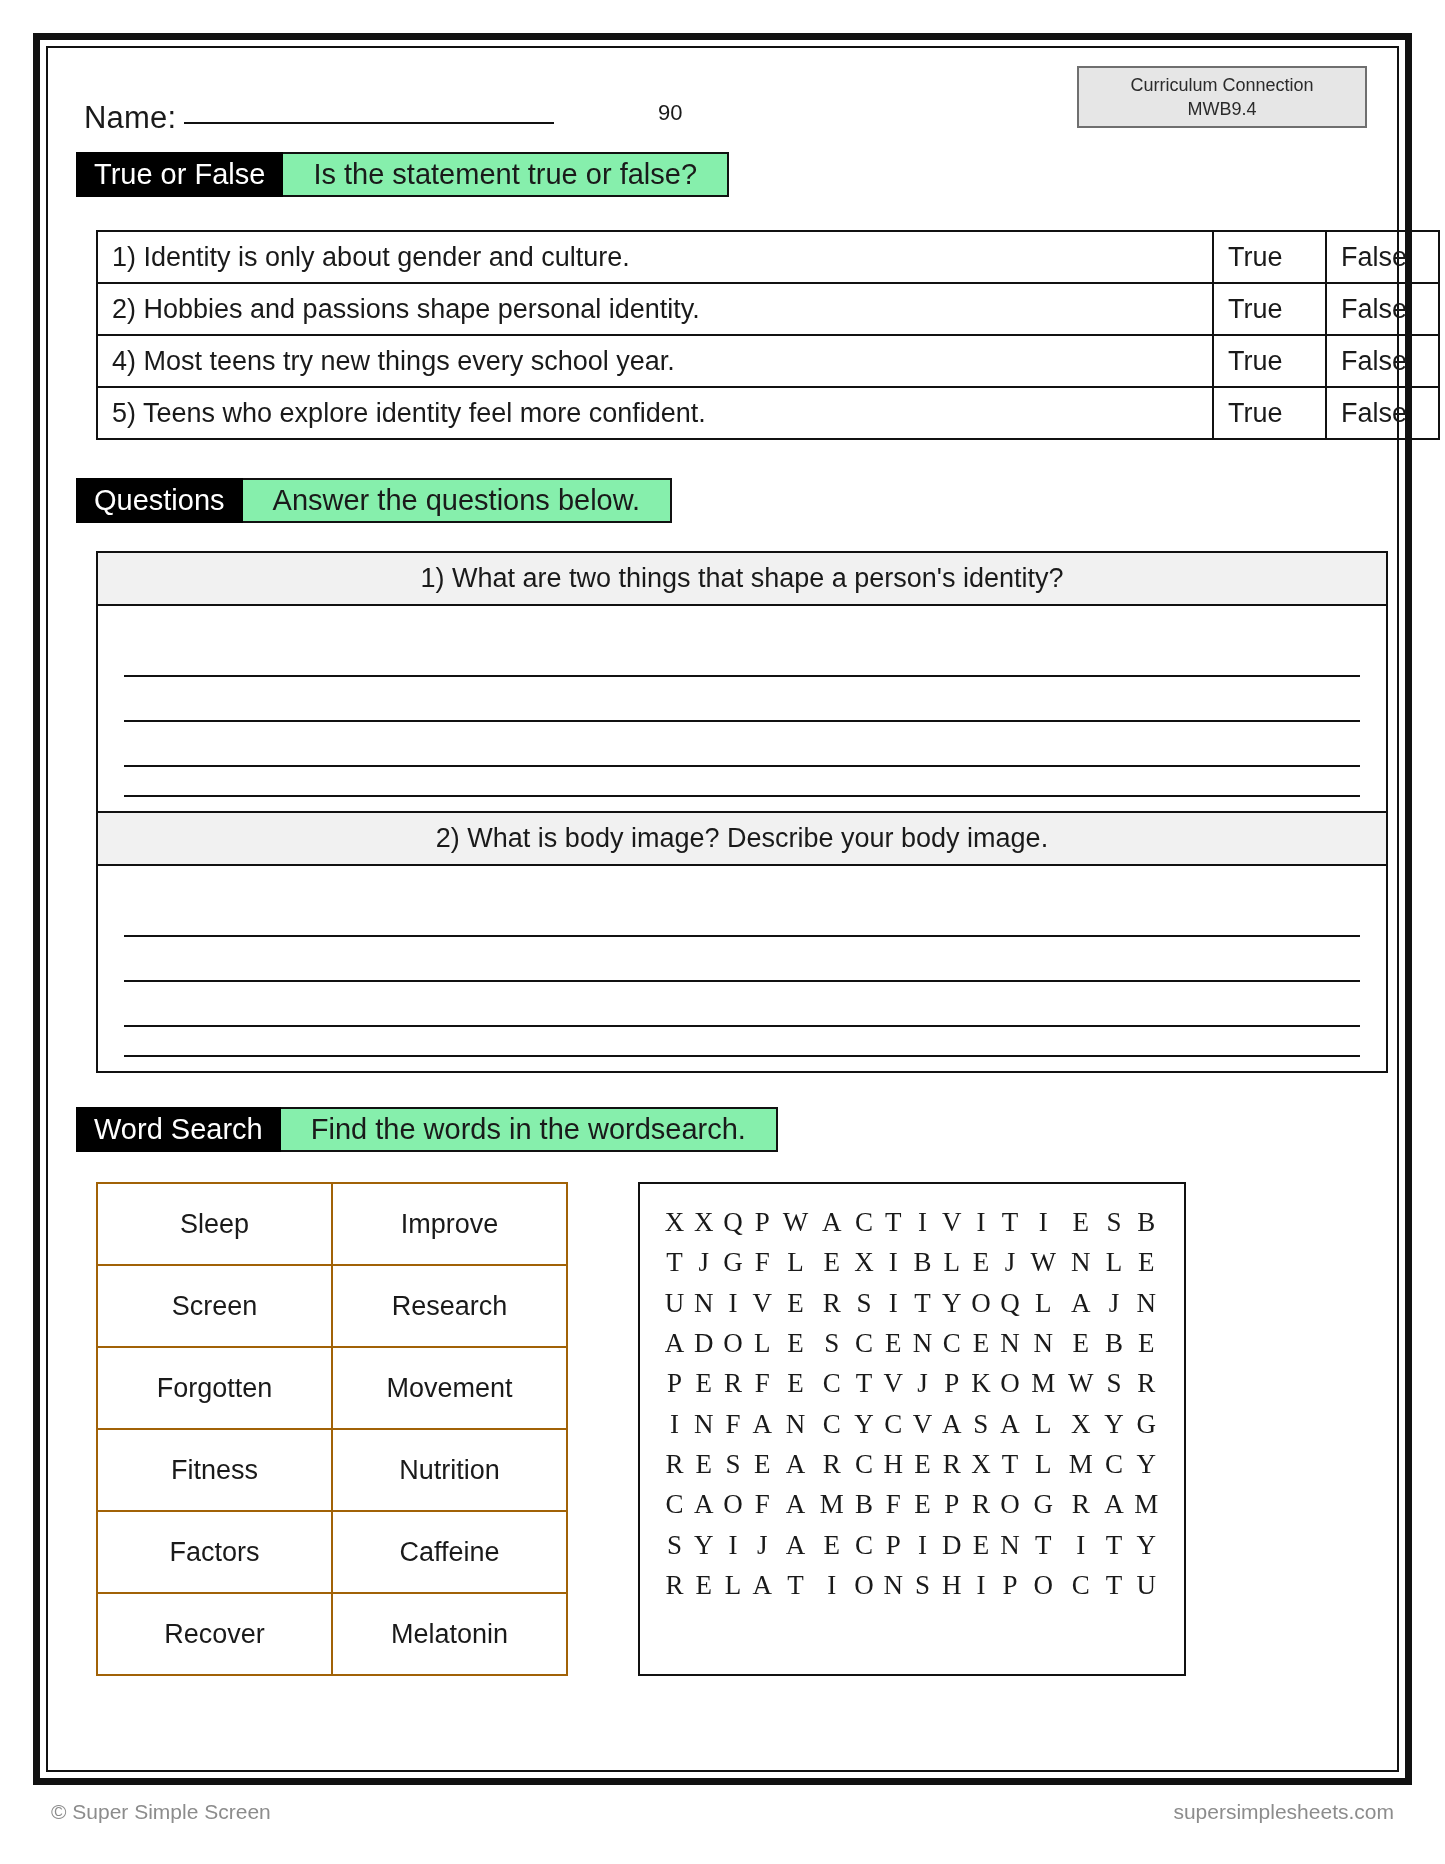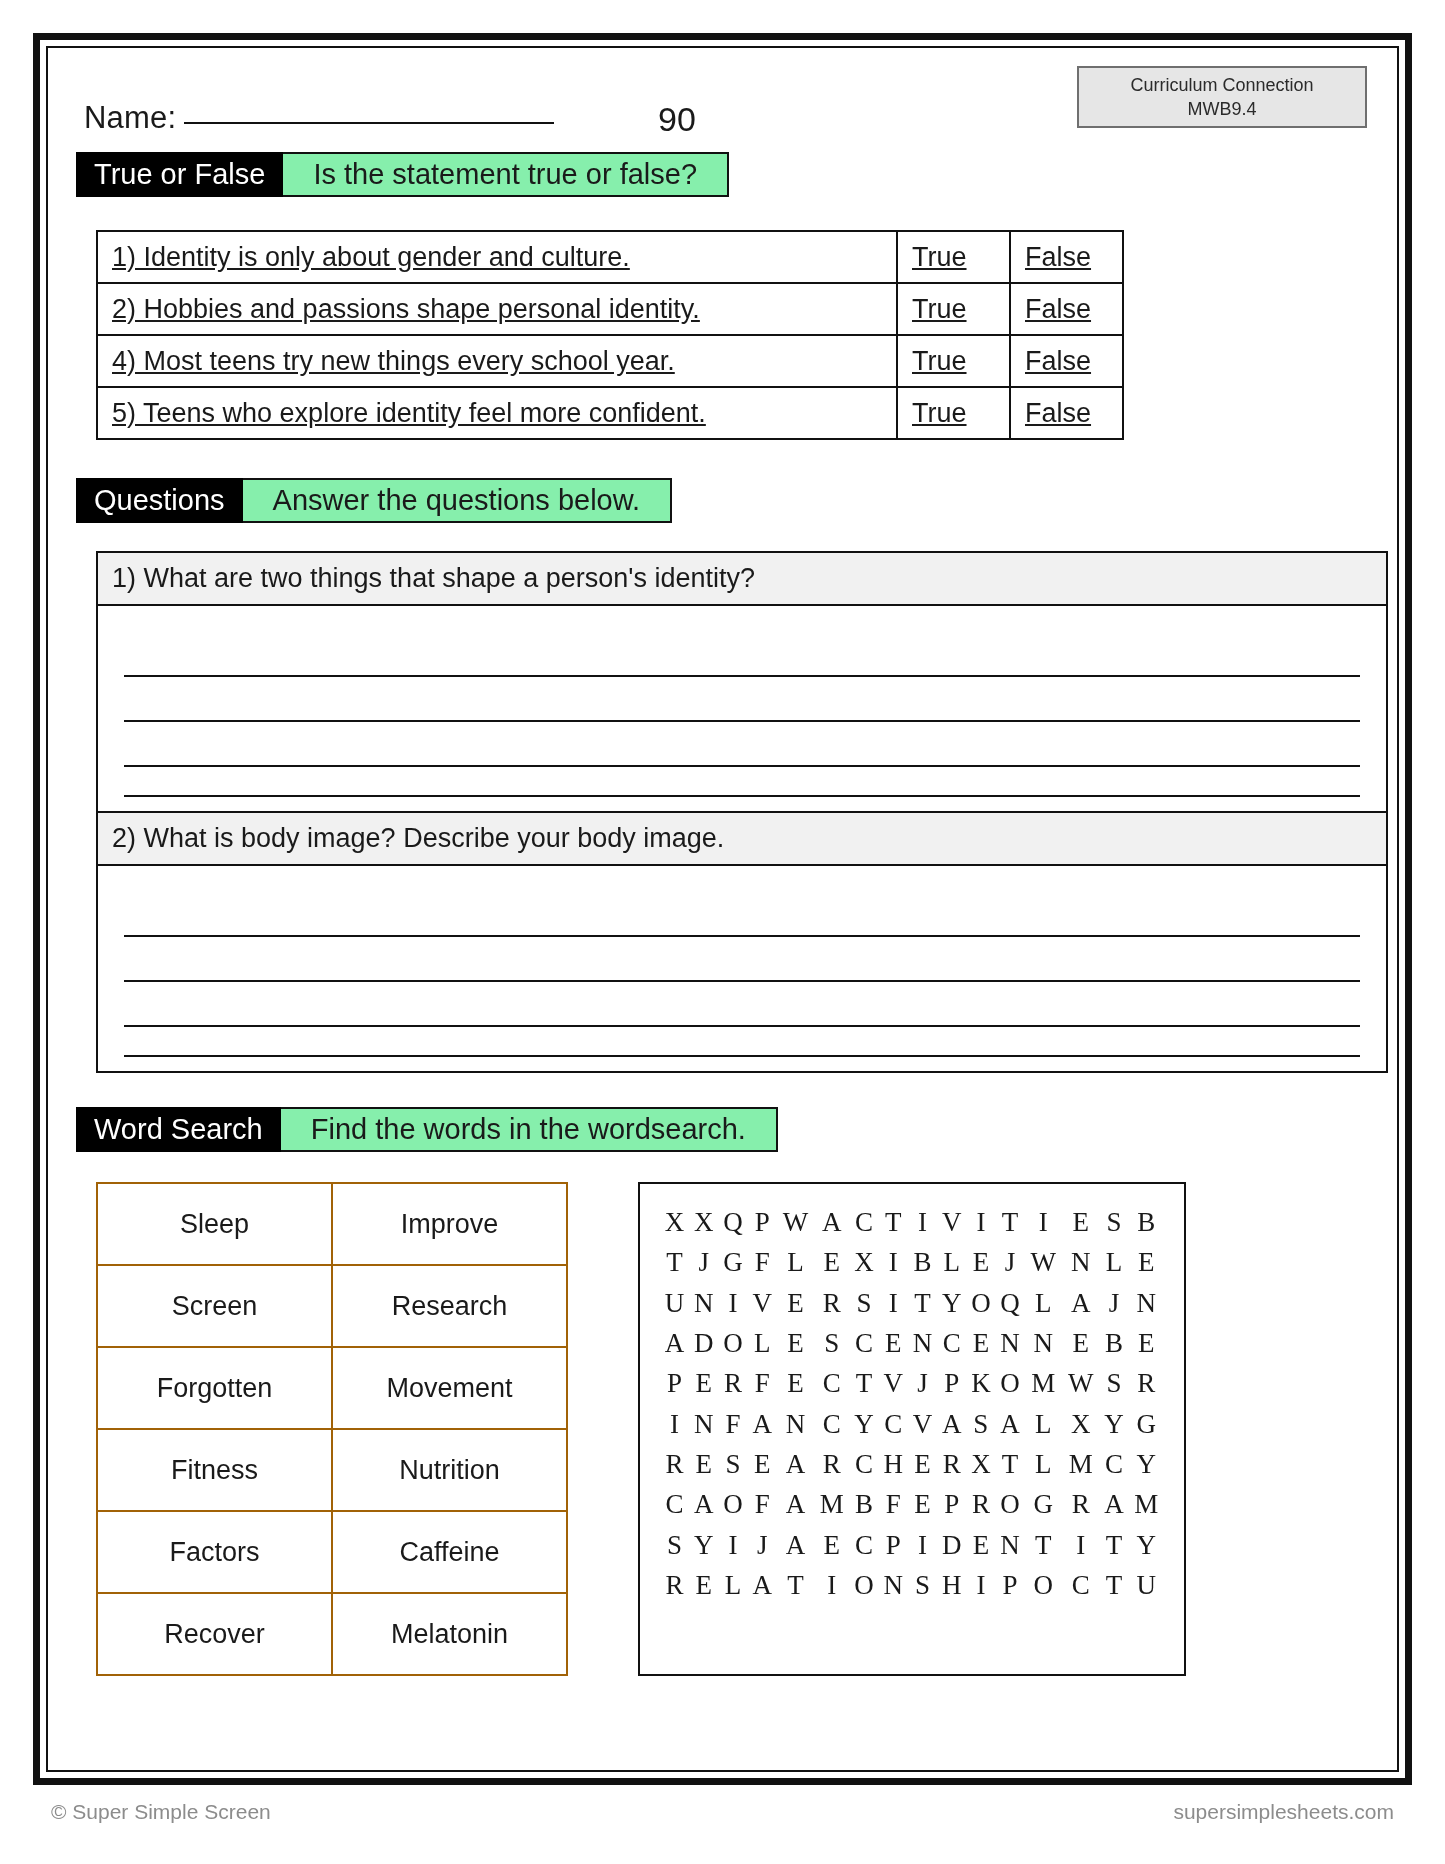--- a/index.html
+++ b/index.html
@@ -51,21 +51,21 @@
     display: inline-block;
     width: 370px;
     border-bottom: 2px solid #111;
     margin-left: 8px;
     vertical-align: 4px;
   }
   .page-number {
     position: absolute;
     left: 586px;
     top: 52px;
-    font-size: 34px;
+    font-size: 22px;
   }
   .curriculum-badge {
     position: absolute;
     right: 6px;
     top: 18px;
     width: 290px;
     height: 62px;
     background: #e6e6e6;
     border: 2px solid #6f6f6f;
     display: flex;
@@ -106,25 +106,24 @@
     font-size: 29px;
     display: flex;
     align-items: center;
     justify-content: center;
     padding: 0 30px;
     white-space: nowrap;
   }
 
   
   .tf-table {
-    width: 1028px;
+    width: 1344px;
     margin: 33px 0 0 24px;
     border-collapse: collapse;
     table-layout: fixed;
-    text-decoration: underline;
   }
   .tf-table td {
     border: 2px solid #111111;
     height: 52px;
     font-size: 27px;
     padding: 0 14px;
   }
   .tf-table td.stmt { text-align: left; }
   .tf-table td.opt {
     width: 113px;
@@ -136,20 +135,21 @@
   .q-block {
     width: 1292px;
     margin: 28px 0 0 24px;
     border: 2px solid #111111;
   }
   .q-prompt {
     background: #f1f1f1;
     border-bottom: 2px solid #111111;
     font-size: 27px;
     padding: 10px 14px;
+    text-align: center;
   }
   .q-lines {
     padding: 26px 26px 14px 26px;
   }
   .q-lines .rule {
     border-bottom: 2px solid #111111;
     height: 45px;
   }
   .q-lines .rule:last-child { height: 30px; }
   .q-prompt.second { border-top: 2px solid #111111; }

